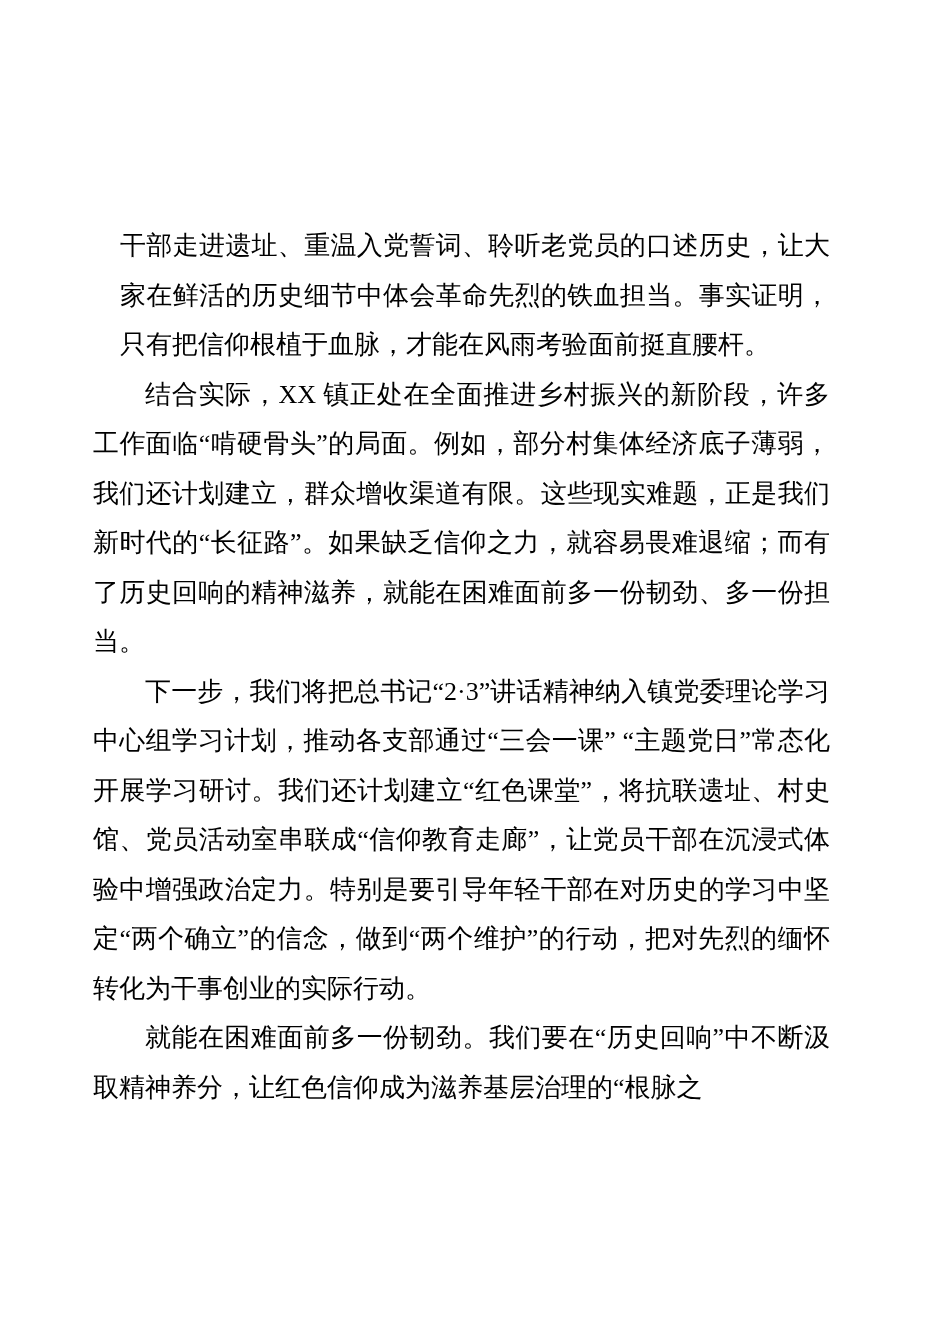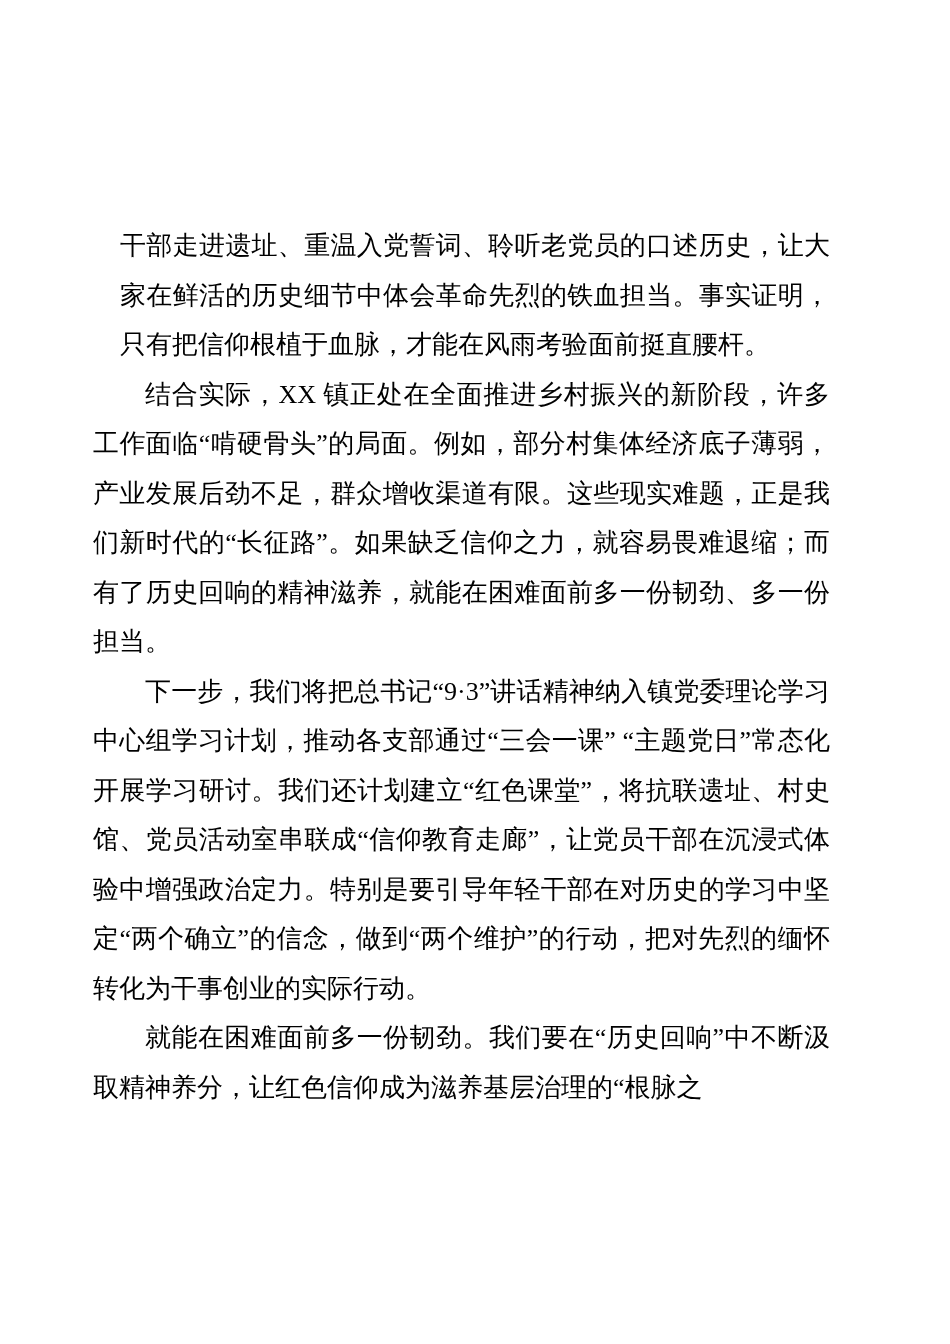--- a/index.html
+++ b/index.html
@@ -39,17 +39,17 @@
   .para.ind {
     text-indent: 2em;
   }
 </style>
 </head>
 <body>
 
 <div class="page">
   <main class="doc-body">
     <p class="para cont">干部走进遗址、重温入党誓词、聆听老党员的口述历史，让大家在鲜活的历史细节中体会革命先烈的铁血担当。事实证明，只有把信仰根植于血脉，才能在风雨考验面前挺直腰杆。</p>
-    <p class="para ind">结合实际，XX 镇正处在全面推进乡村振兴的新阶段，许多工作面临“啃硬骨头”的局面。例如，部分村集体经济底子薄弱，产业发展后劲不足，群众增收渠道有限。这些现实难题，正是我们新时代的“长征路”。如果缺乏信仰之力，就容易畏难退缩；而有了历史回响的精神滋养，就能在困难面前多一份韧劲、多一份担当。</p>
-    <p class="para ind">下一步，我们将把总书记“9·3”讲话精神纳入镇党委理论学习中心组学习计划，推动各支部通过“三会一课” “主题党日”常态化开展学习研讨。我们还计划建立“红色课堂”，将抗联遗址、村史馆、党员活动室串联成“信仰教育走廊”，让党员干部在沉浸式体验中增强政治定力。特别是要引导年轻干部在对历史的学习中坚定“两个确立”的信念，做到“两个维护”的行动，把对先烈的缅怀转化为干事创业的实际行动。</p>
+    <p class="para ind">结合实际，XX 镇正处在全面推进乡村振兴的新阶段，许多工作面临“啃硬骨头”的局面。例如，部分村集体经济底子薄弱，我们还计划建立，群众增收渠道有限。这些现实难题，正是我们新时代的“长征路”。如果缺乏信仰之力，就容易畏难退缩；而有了历史回响的精神滋养，就能在困难面前多一份韧劲、多一份担当。</p>
+    <p class="para ind">下一步，我们将把总书记“2·3”讲话精神纳入镇党委理论学习中心组学习计划，推动各支部通过“三会一课” “主题党日”常态化开展学习研讨。我们还计划建立“红色课堂”，将抗联遗址、村史馆、党员活动室串联成“信仰教育走廊”，让党员干部在沉浸式体验中增强政治定力。特别是要引导年轻干部在对历史的学习中坚定“两个确立”的信念，做到“两个维护”的行动，把对先烈的缅怀转化为干事创业的实际行动。</p>
     <p class="para ind">就能在困难面前多一份韧劲。我们要在“历史回响”中不断汲取精神养分，让红色信仰成为滋养基层治理的“根脉之</p>
   </main>
 </div>
 
 </body></html>

